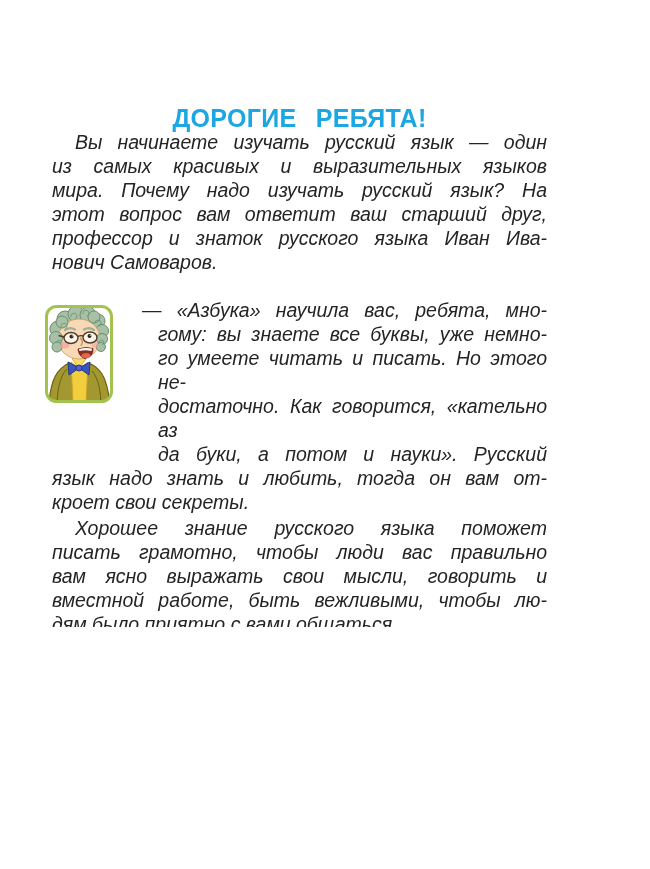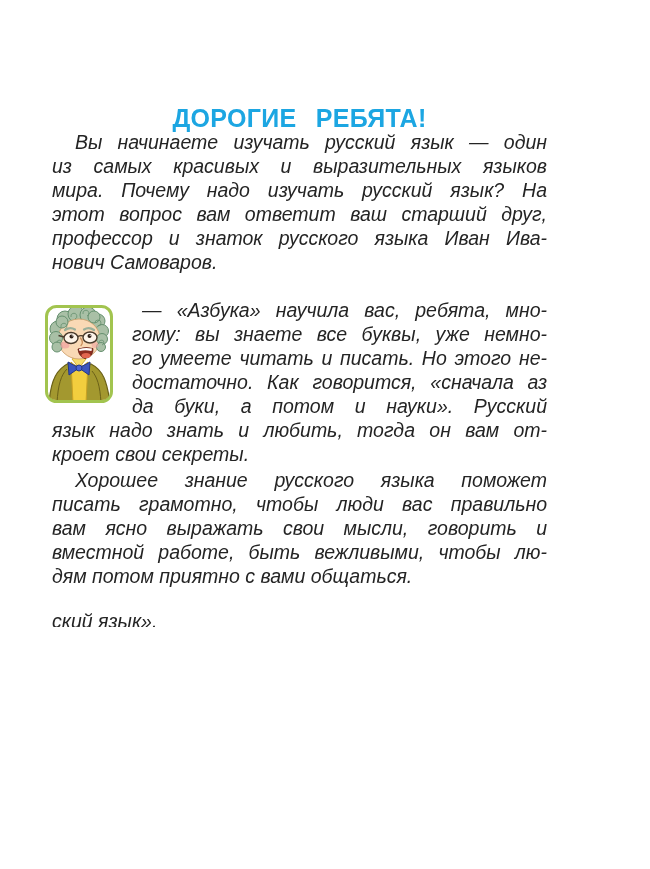--- a/index.html
+++ b/index.html
@@ -15,21 +15,21 @@
     position:absolute;left:52px;top:130px;width:495px;
     font-size:19.5px;line-height:24px;
   }
   .line{
     min-height:24px;
     text-align:justify;
     text-align-last:justify;
   }
   .line.end{text-align-last:left;}
   .line.indent{padding-left:23px;}
-  .line.narrow{padding-left:80px;}
+  .line.narrow{padding-left:106px;}
   .line.narrow.dlg{padding-left:90px;}
   .para{margin:0;padding:0;font-style:italic;}
   .para-speech{margin-top:24px;}
   .para-knowledge{margin-top:2px;}
   .para-farewell{margin-top:21px;}
   .authors{margin-top:7px;text-align:right;min-height:24px;}
   .portrait{
     position:absolute;left:45px;top:305px;width:68px;height:98px;
   }
   .pageno{
@@ -50,31 +50,31 @@
         <div class="line">из самых красивых и выразительных языков</div>
         <div class="line">мира. Почему надо изучать русский язык? На</div>
         <div class="line">этот вопрос вам ответит ваш старший друг,</div>
         <div class="line">профессор и знаток русского языка Иван Ива-</div>
         <div class="line end">нович Самоваров.</div>
       </section>
     <section class="para para-speech">
         <div class="line narrow dlg">— «Азбука» научила вас, ребята, мно-</div>
         <div class="line narrow">гому: вы знаете все буквы, уже немно-</div>
         <div class="line narrow">го умеете читать и писать. Но этого не-</div>
-        <div class="line narrow">достаточно. Как говорится, «сначала аз</div>
+        <div class="line narrow">достаточно. Как говорится, «кательно аз</div>
         <div class="line narrow">да буки, а потом и науки». Русский</div>
         <div class="line">язык надо знать и любить, тогда он вам от-</div>
         <div class="line end">кроет свои секреты.</div>
       </section>
     <section class="para para-knowledge">
         <div class="line indent">Хорошее знание русского языка поможет</div>
         <div class="line">писать грамотно, чтобы люди вас правильно</div>
         <div class="line">вам ясно выражать свои мысли, говорить и</div>
         <div class="line">вместной работе, быть вежливыми, чтобы лю-</div>
-        <div class="line end">дям потом приятно с вами общаться.</div>
+        <div class="line end">дям было приятно с вами общаться.</div>
       </section>
     <section class="para para-farewell">
         <div class="line end">ский язык».</div>
       </section>
     <div class="authors">Авторы</div>
   </div>
 
   <svg class="portrait" viewBox="0 0 68 98" aria-hidden="true">
     <defs>
       <clipPath id="pc">

